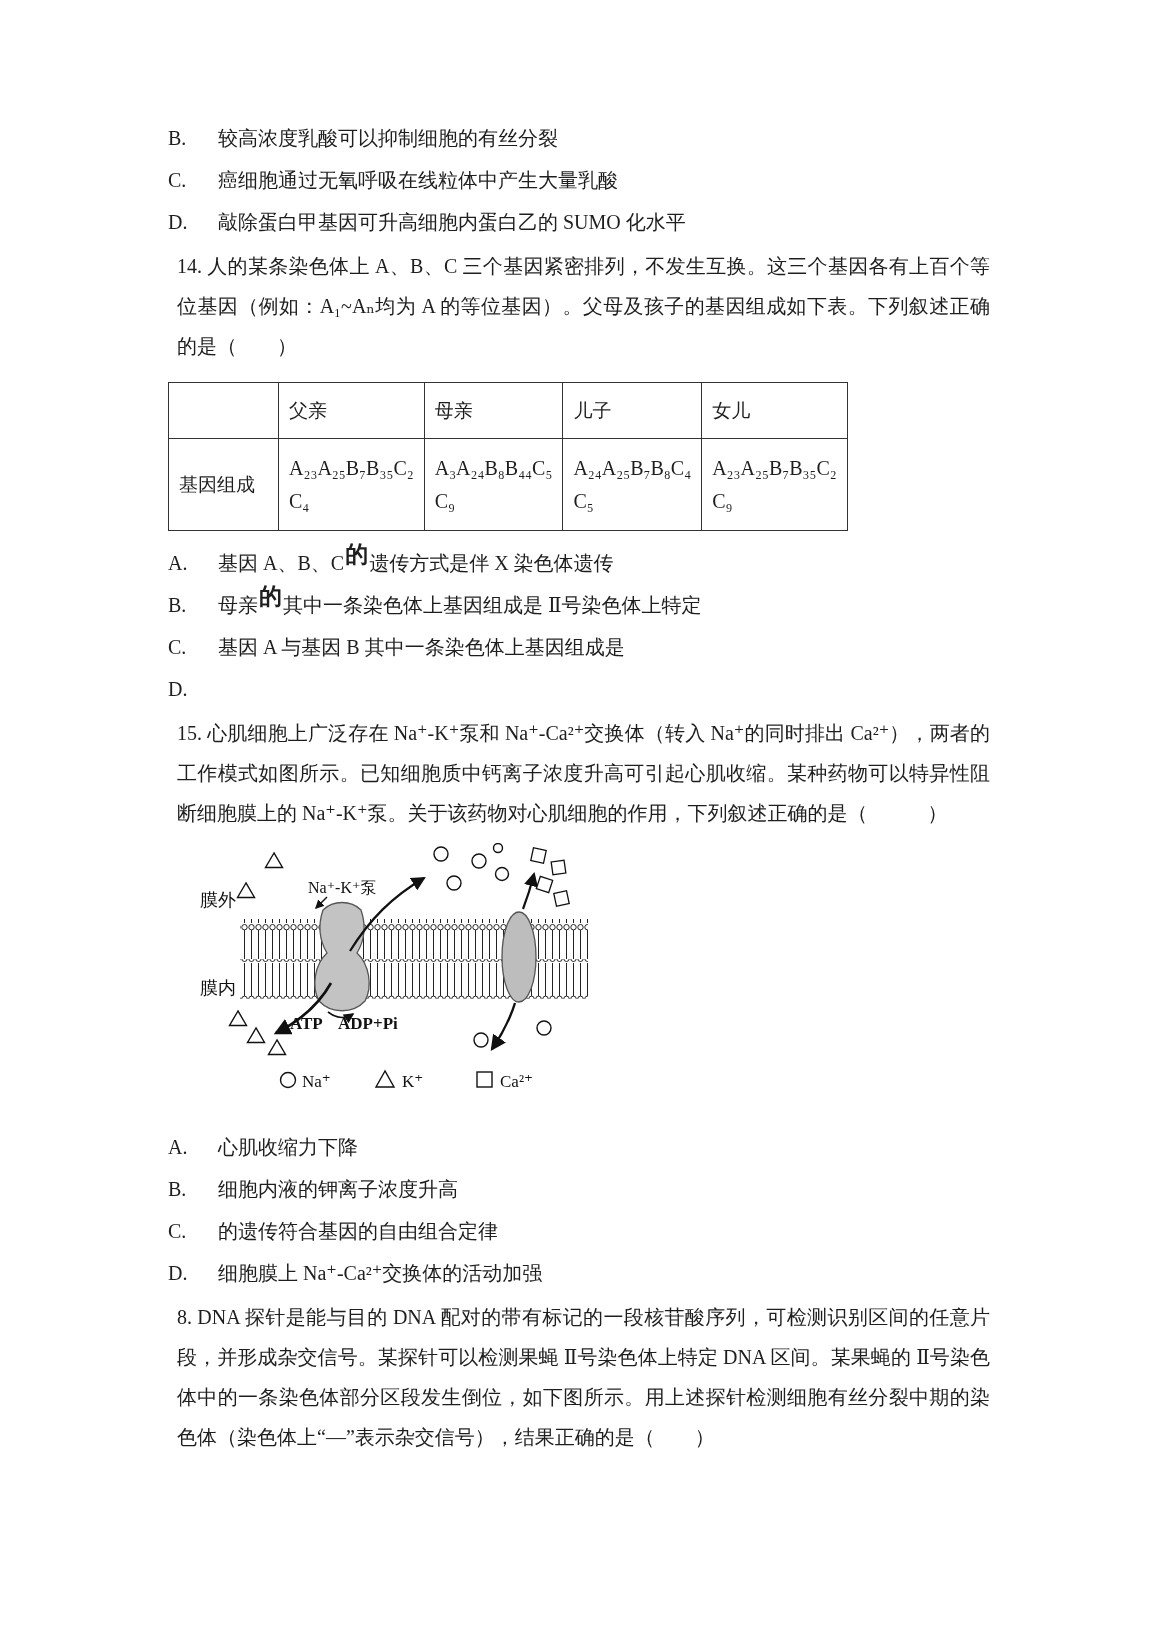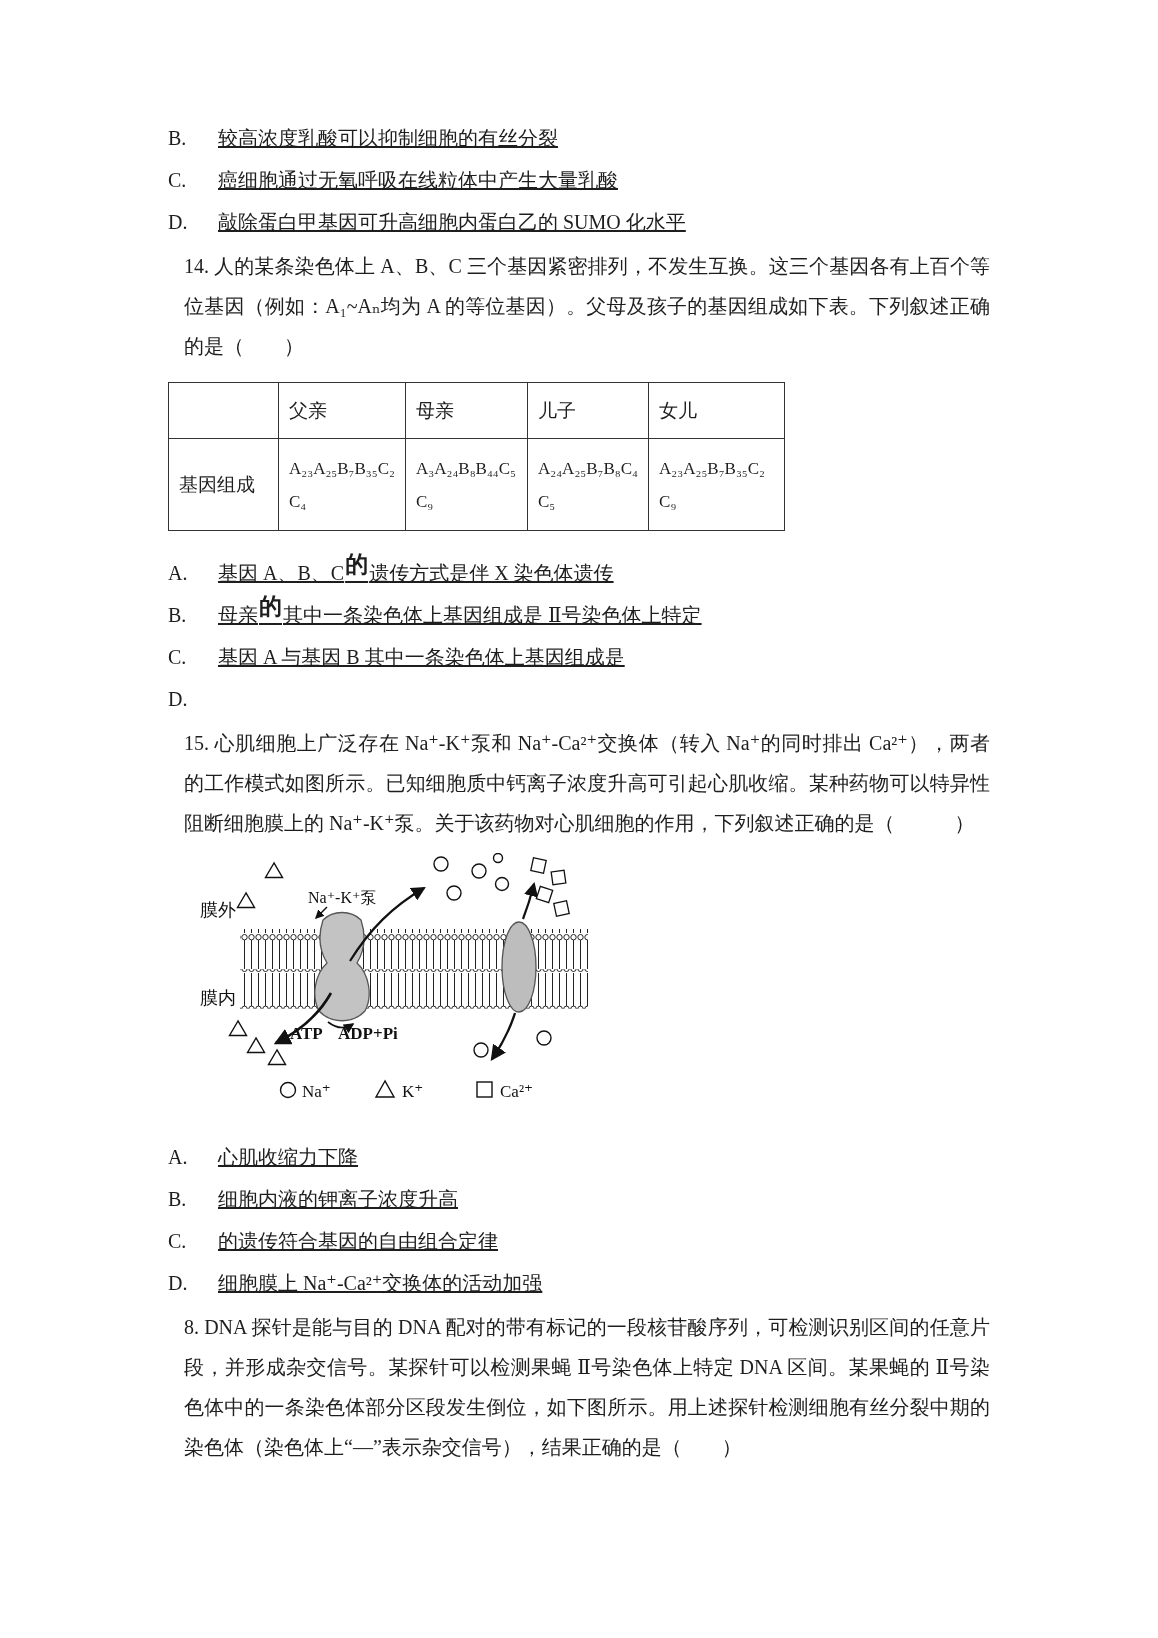--- a/index.html
+++ b/index.html
@@ -6,44 +6,44 @@
   html,body { background:#ffffff; }
   .page {
     width:1158px; min-height:1638px; background:#fff;
     font-family:"Liberation Serif","DejaVu Serif",serif;
     color:#1e1e1e; position:relative; overflow:hidden;
   }
   .content { padding:116px 168px 60px 168px; }
 
   .stem {
     font-size:20px; line-height:40px; text-align:justify;
-    margin:4px 0 4px 16px;
+    margin:4px 0 4px 9px;
   }
   .opt-row {
     display:flex; align-items:flex-start;
     font-size:20px; line-height:40px; margin:2px 0;
   }
   .opt-label { width:50px; flex:none; }
-  .opt-text { flex:1;text-decoration:underline; }
+  .opt-text { flex:1; }
   .emph {
     font-weight:bold; font-size:23px;
     position:relative; top:-8px; padding:0 1px;
   }
 
   table.gene-table {
-    border-collapse:collapse; margin:16px 0 22px 0;
+    border-collapse:collapse; margin:16px 0 12px 0;
     font-size:19px;
   }
   table.gene-table td {
     border:1px solid #333; vertical-align:middle;
     padding:6px 10px;
   }
   table.gene-table tr.hdr td { height:56px; }
   table.gene-table tr.dat td { height:92px; }
-  .gene-line { font-size:17px; line-height:33px; }
+  .gene-line { font-size:20px; line-height:33px; }
 
   .diagram { margin:10px 0 12px 24px; }
   svg text { font-family:"Liberation Serif","DejaVu Serif",serif; fill:#111; }
   .svg-cn { font-size:18px; }
   .svg-lbl { font-size:16px; }
   .svg-bold { font-size:17px; font-weight:bold; }
   .svg-legend { font-size:17px; }
 </style>
 </head>
 <body>

